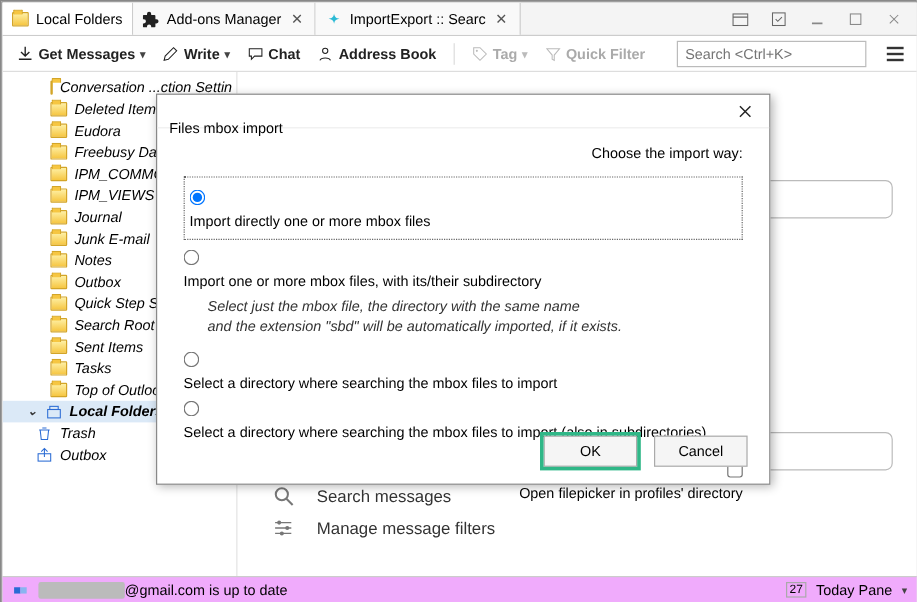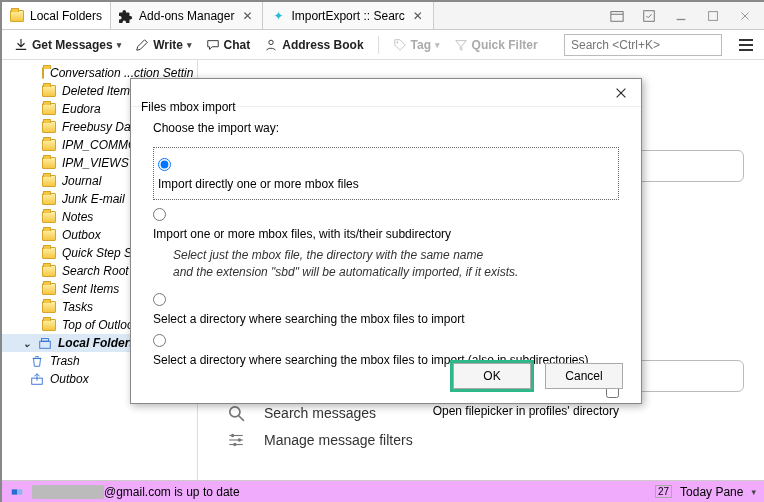--- a/index.html
+++ b/index.html
@@ -44,21 +44,21 @@
 .action-row { position: absolute; left: 28px; display: flex; align-items: center; gap: 18px; color: #333; }
 .action-row .aicon { width: 20px; height: 20px; display: inline-flex; align-items: center; justify-content: center; color: #666; }
 .ar1 { top: 343px; }
 .ar2 { top: 370px; }
 
 .dialog { position: absolute; left: 130px; top: 78px; width: 512px; height: 326px; background: #fff; border: 1px solid #888; box-shadow: 2px 2px 8px rgba(0,0,0,0.3); z-index: 10; }
 .dialog-title { height: 28px; display: flex; align-items: center; padding: 0 10px; border-bottom: 1px solid #eee; }
 .dialog-title .dt-text { flex: 1; margin-top: 28px; }
 .dialog-close { width: 20px; height: 20px; display: inline-flex; align-items: center; justify-content: center; }
 .dialog-body { padding: 14px 22px; }
-.dlg-heading { margin-bottom: 12px; }
+.dlg-heading { margin-bottom: 12px; text-align: right; }
 .radio-group { border: 1px dotted #666; padding: 2px 4px; margin-bottom: 4px; }
 .radio-row { display: flex; align-items: flex-start; gap: 6px; margin: 6px 0; flex-direction: column; }
 .radio-row input[type=radio] { margin-top: 2px; }
 .radio-hint { font-style: italic; color: #333; margin-left: 20px; line-height: 1.4; }
 .check-row { display: flex; align-items: flex-end; gap: 6px; margin-top: 18px; flex-direction: column; }
 .dialog-buttons { position: absolute; right: 18px; bottom: 14px; display: flex; gap: 14px; }
 .btn { min-width: 78px; height: 26px; border: 1px solid #aaa; background: #f5f5f5; display: inline-flex; align-items: center; justify-content: center; }
 .btn.primary { outline: 3px solid #2fb787; outline-offset: 0; }
 
 .statusbar { height: 22px; border-top: 1px solid #ccc; display: flex; align-items: center; padding: 0 8px; gap: 8px; background: #f0abfc; font-size: 12px; justify-content: space-between; }

